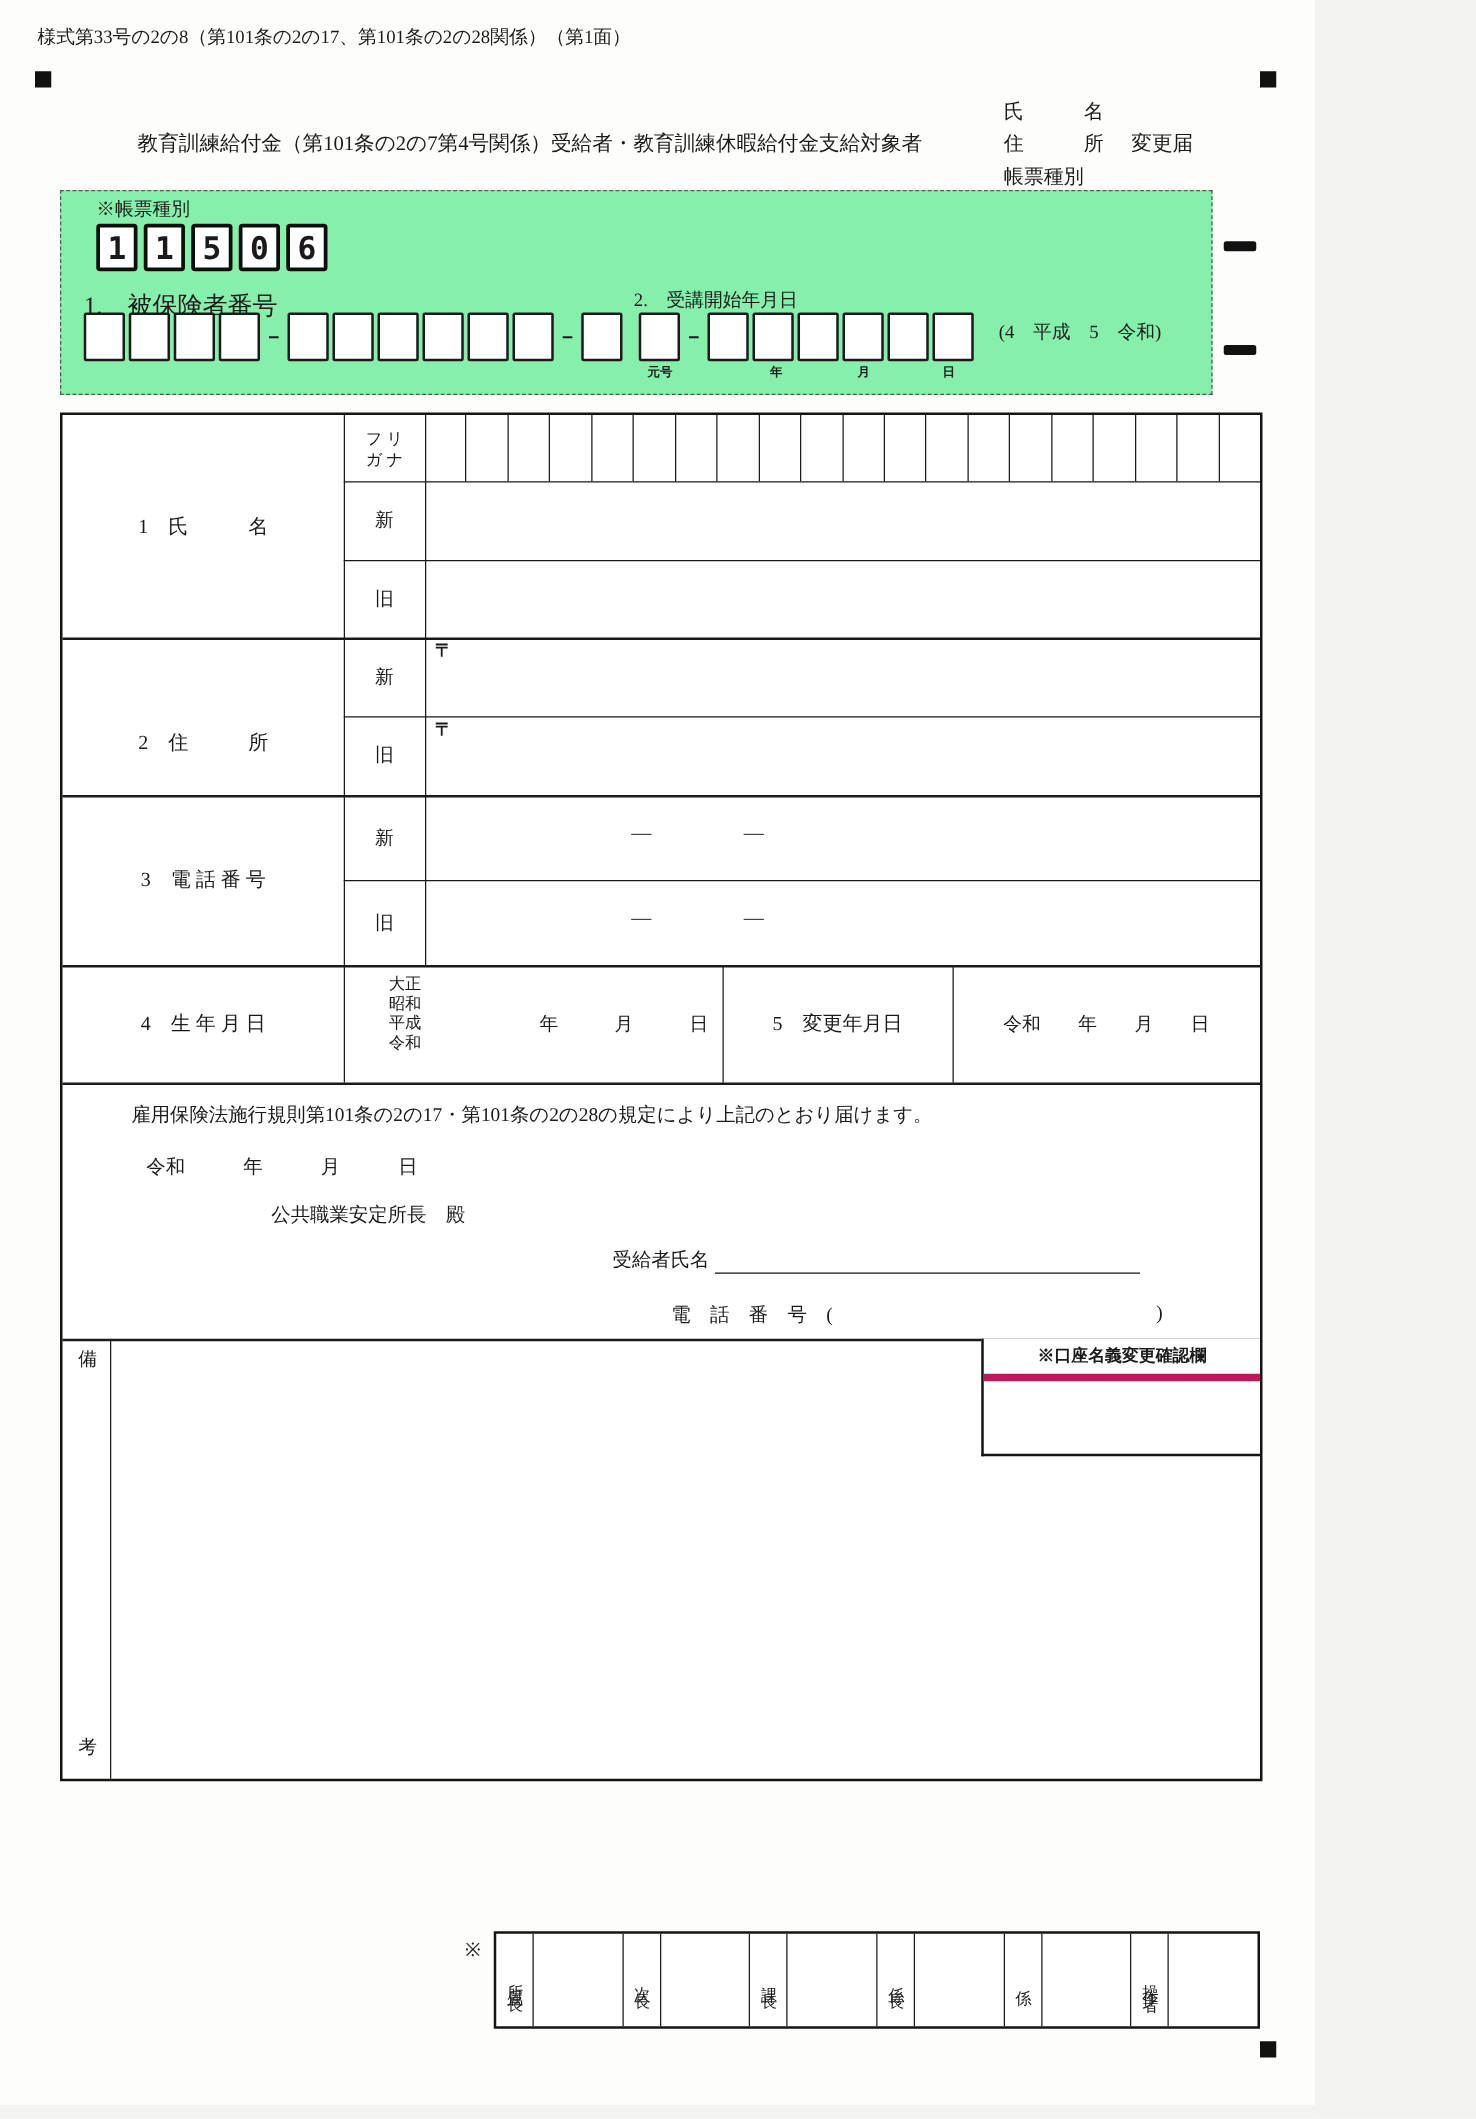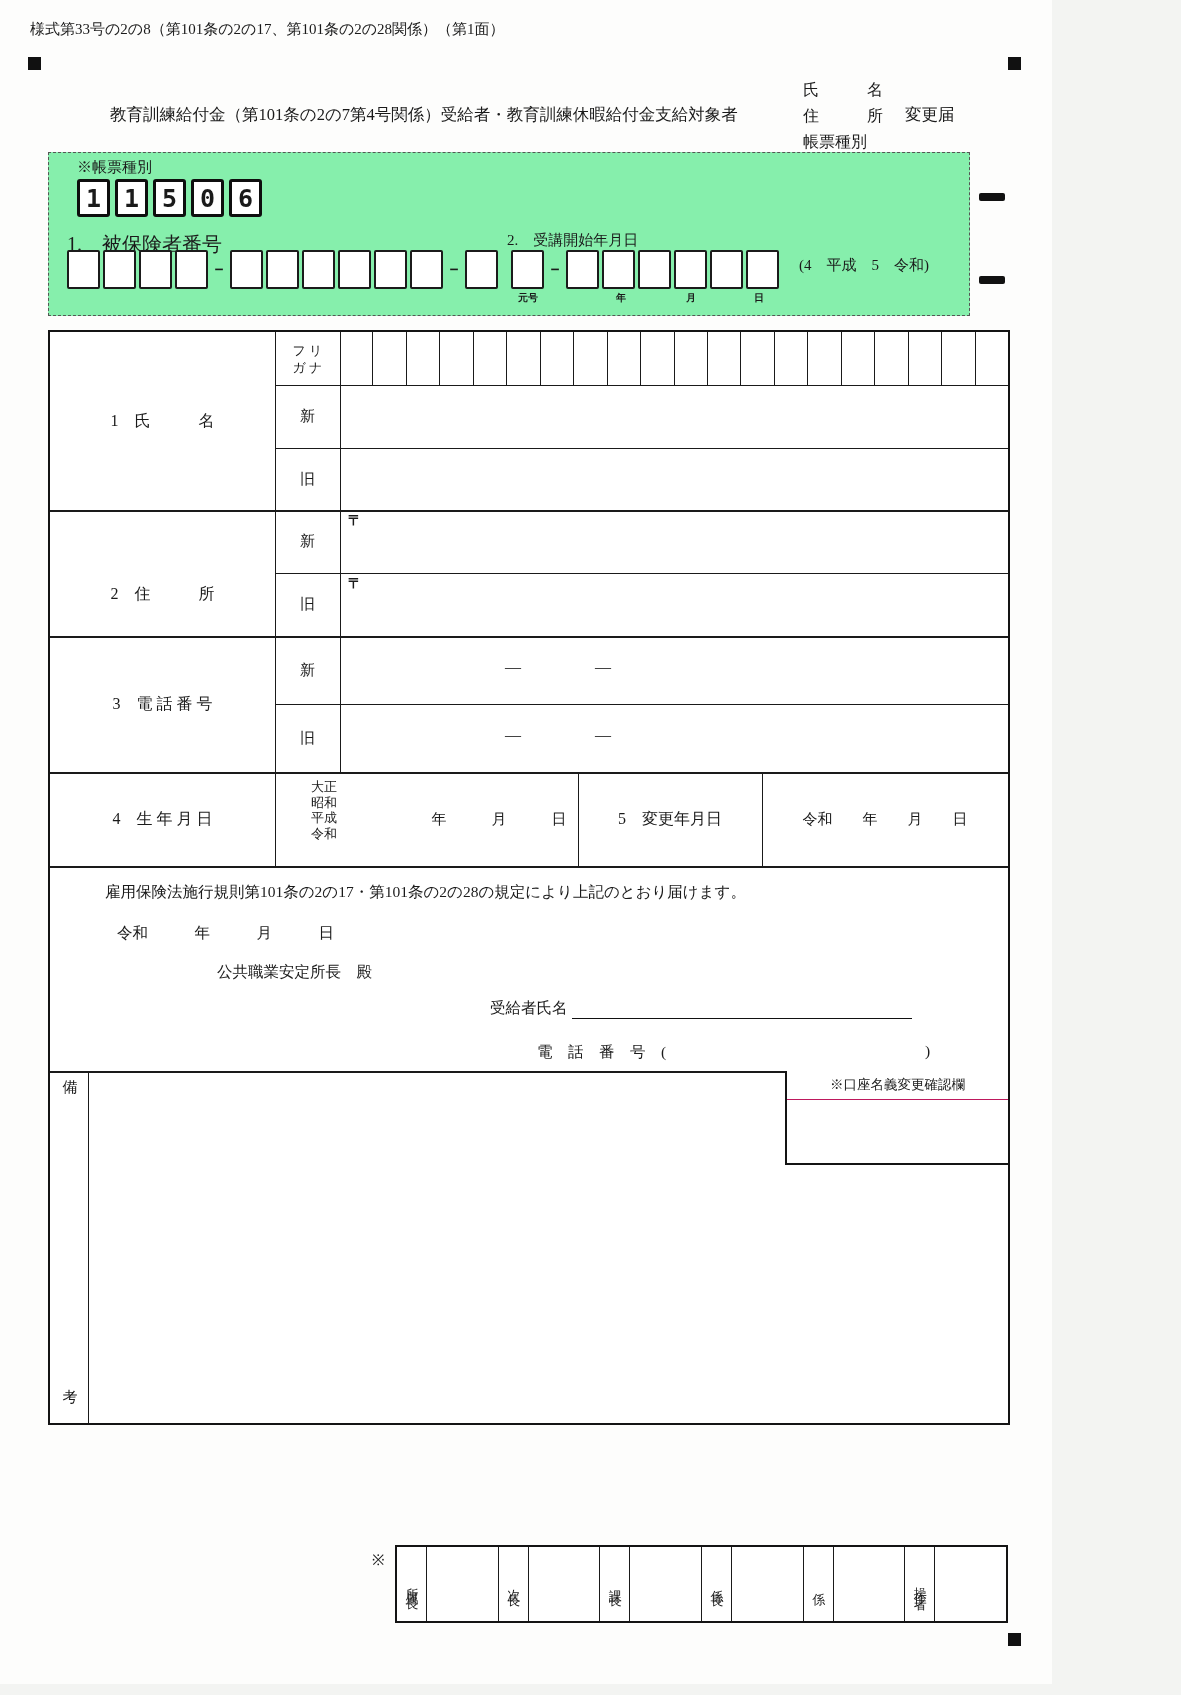--- a/index.html
+++ b/index.html
@@ -200,21 +200,21 @@
     </div>
     <div class="abs" style="left:487px;top:710px;font-size:15.5px;">電　話　番　号　(</div>
     <div class="abs" style="left:875px;top:710px;font-size:15.5px;">)</div>
     <div class="abs" style="left:640px;top:712px;width:230px;"></div>
 
     <div class="abs cellc" style="left:6px;top:745px;width:28px;height:20px;font-size:15px;">備</div>
     <div class="abs cellc" style="left:6px;top:1055px;width:28px;height:20px;font-size:15px;">考</div>
     <div class="abs" style="left:39px;top:741px;width:919px;height:350px;"></div>
 
     <div class="abs" style="left:735px;top:739px;width:223px;height:94px;border-left:2px solid #141414;border-bottom:2px solid #141414;box-sizing:border-box;background:#fff;">
-      <div class="cellc" style="height:28px;border-bottom:1px solid #be185d;font-size:13.5px;">※口座名義変更確認欄</div>
+      <div class="cellc" style="height:28px;border-bottom:6px solid #be185d;font-size:13.5px;font-weight:bold;">※口座名義変更確認欄</div>
       <div style="height:63px;"></div>
     </div>
   </div>
 
   <div class="abs" style="left:372px;top:1549px;font-size:15px;">※</div>
   <div class="abs" style="left:395px;top:1545px;width:609px;height:74px;border:2px solid #141414;background:#fff;display:flex;">
     <div class="stamp-cell vtext" style="width:30px;">所属長</div>
     <div class="stamp-cell" style="flex:1;"></div>
     <div class="stamp-cell vtext" style="width:30px;">次長</div>
     <div class="stamp-cell" style="flex:1;"></div>

